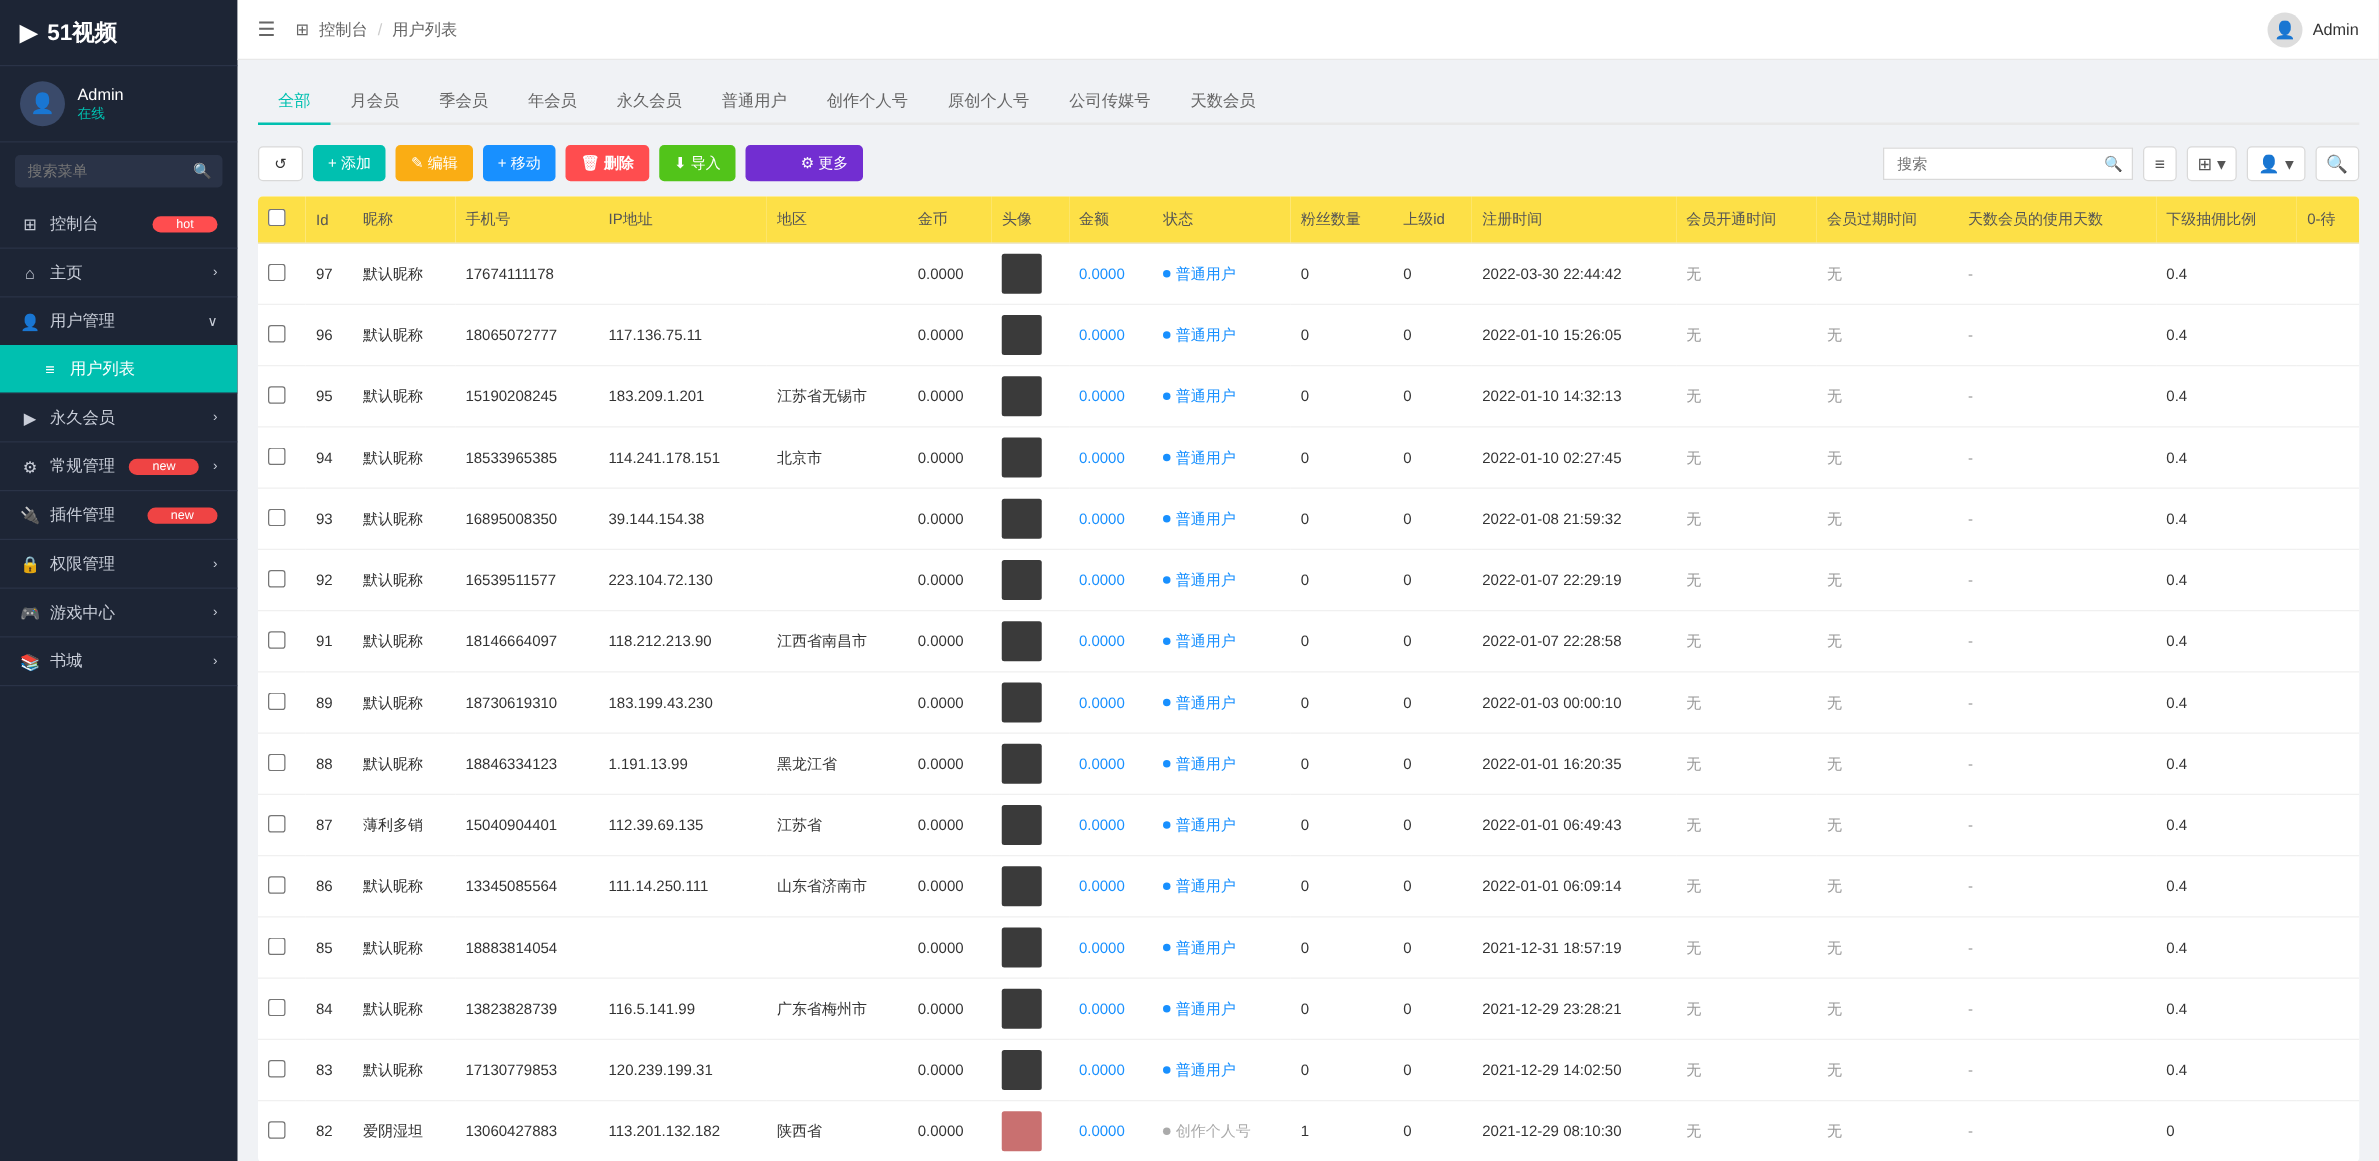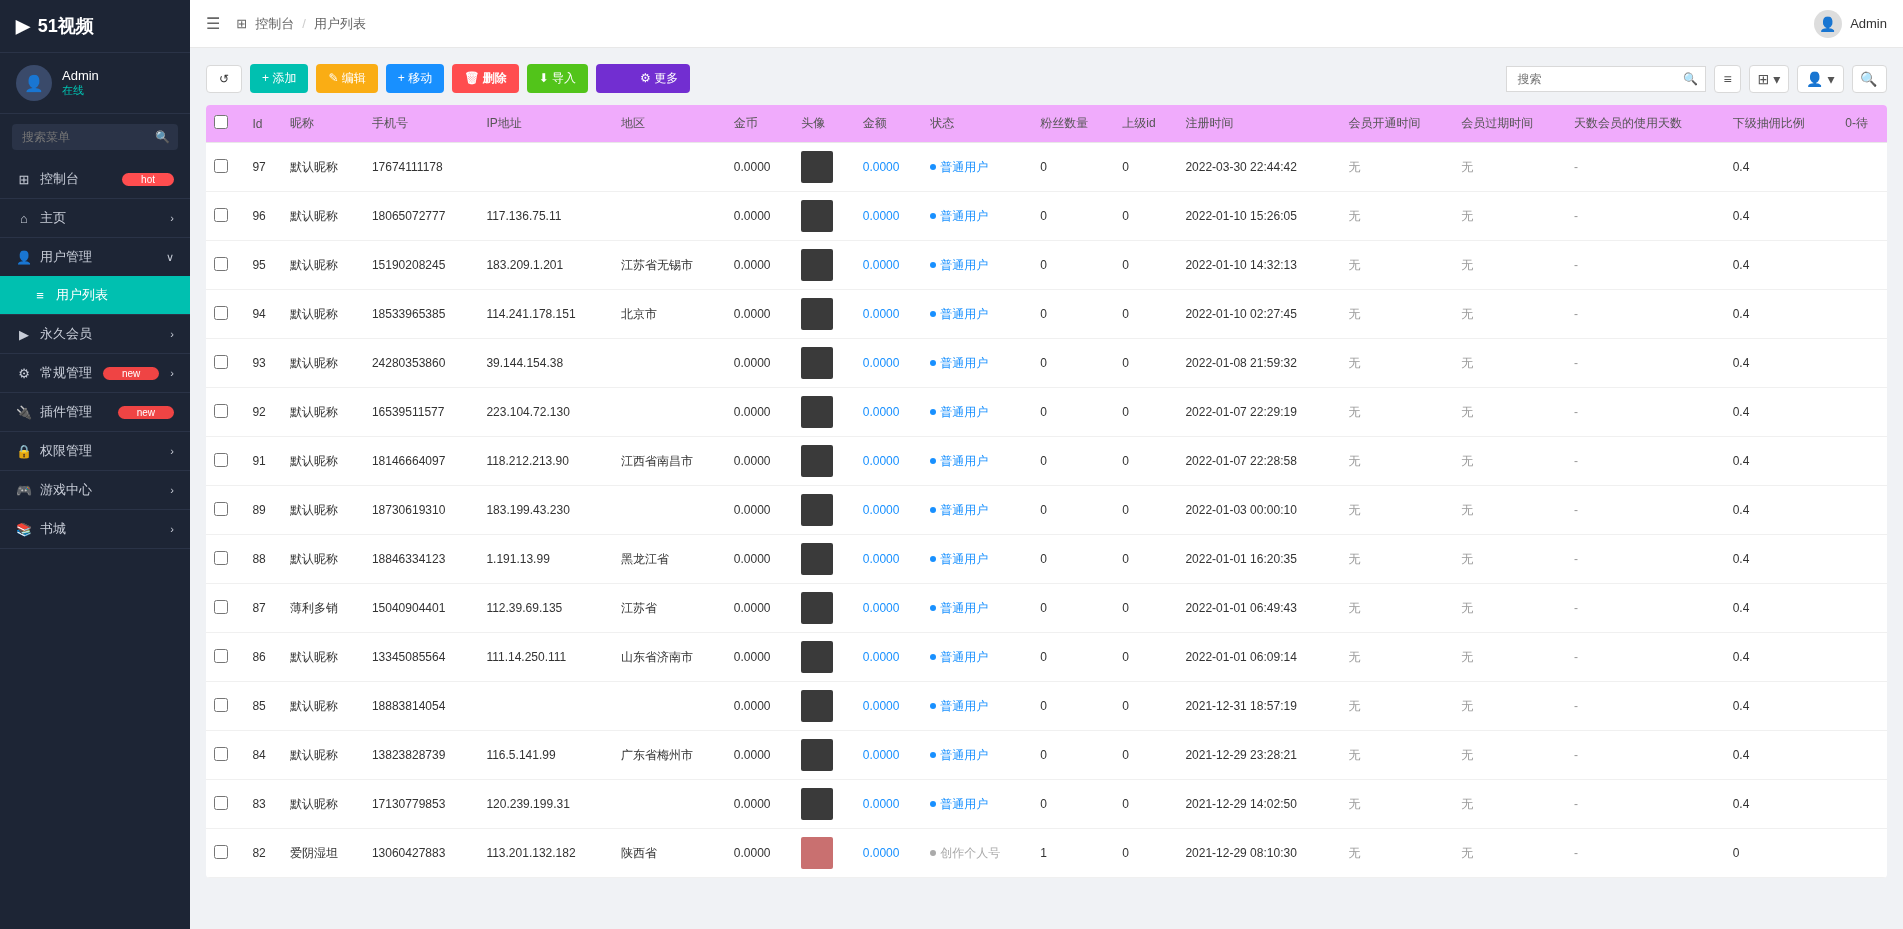--- a/index.html
+++ b/index.html
@@ -57,21 +57,21 @@
     .btn-more { background: #722ed1; color: #fff; padding-left: 44px; }
     .toolbar-right { margin-left: auto; display: flex; align-items: center; gap: 8px; }
     .search-input-wrap { position: relative; }
     .search-input-wrap input { border: 1px solid #d9d9d9; border-radius: 0; padding: 5px 28px 5px 10px; font-size: 12px; outline: none; width: 200px; color: #333; }
     .search-input-wrap .si { position: absolute; right: 8px; top: 50%; transform: translateY(-50%); color: #999; font-size: 12px; }
     .toolbar-icon-btn { border: 1px solid #d9d9d9; background: #fff; border-radius: 4px; padding: 5px 8px; cursor: pointer; color: #555; font-size: 14px; display: flex; align-items: center; gap: 3px; }
 
     
     .table-wrap { background: #fff; border-radius: 4px; overflow: auto; }
     table { width: 100%; border-collapse: collapse; font-size: 12px; }
-    thead tr { background: #f0abfc; }
+    thead tr { background: #fde047; }
     th { padding: 10px 8px; text-align: left; color: #555; font-weight: 500; border-bottom: 1px solid #e8e8e8; white-space: nowrap; }
     td { padding: 8px 8px; color: #333; border-bottom: 1px solid #f0f0f0; vertical-align: middle; white-space: nowrap; }
     .checkbox { width: 14px; height: 14px; cursor: pointer; }
     .amount-link { color: #1890ff; text-decoration: none; }
     .status-badge { display: inline-flex; align-items: center; gap: 4px; font-size: 12px; }
     .status-dot { width: 6px; height: 6px; border-radius: 50%; display: inline-block; }
     .status-dot.normal { background: #1890ff; }
     .status-dot.creator { background: #aaa; }
     .none-val { color: #999; }
     .dash { color: #999; }
@@ -180,20 +180,32 @@
     </div>
     <div class="header-right">
       <div class="header-user">
         <div class="header-user-avatar">👤</div>
         <span>Admin</span>
       </div>
     </div>
   </div>
 
   <div class="content">
+    <div class="tabs">
+      <div class="tab active">全部</div>
+      <div class="tab">月会员</div>
+      <div class="tab">季会员</div>
+      <div class="tab">年会员</div>
+      <div class="tab">永久会员</div>
+      <div class="tab">普通用户</div>
+      <div class="tab">创作个人号</div>
+      <div class="tab">原创个人号</div>
+      <div class="tab">公司传媒号</div>
+      <div class="tab">天数会员</div>
+    </div>
 
     <div class="toolbar">
       <button class="btn btn-default">↺</button>
       <button class="btn btn-primary">+ 添加</button>
       <button class="btn btn-edit">✎ 编辑</button>
       <button class="btn btn-move">+ 移动</button>
       <button class="btn btn-danger">🗑 删除</button>
       <button class="btn btn-import">⬇ 导入</button>
       <button class="btn btn-more">⚙ 更多</button>
       <div class="toolbar-right">
@@ -330,21 +342,21 @@
     <td><span class="none-val">无</span></td>
     <td><span class="none-val">无</span></td>
     <td><span class="dash">-</span></td>
     <td>0.4</td>
     <td></td>
   </tr>
             <tr>
     <td><input type="checkbox" class="checkbox" style=""></td>
     <td>93</td>
     <td>默认昵称</td>
-    <td>24280353860</td>
+    <td>16895008350</td>
     <td>39.144.154.38</td>
     <td></td>
     <td>0.0000</td>
     <td>
                 <div style="width:32px;height:32px;background:#3a3a3a;border-radius:2px;"></div>
               </td>
     <td><a href="#" class="amount-link">0.0000</a></td>
     <td><span class="status-badge">
                   <span class="status-dot normal" style="background:#1890ff"></span>
                   <span style="color:#1890ff">普通用户</span>

